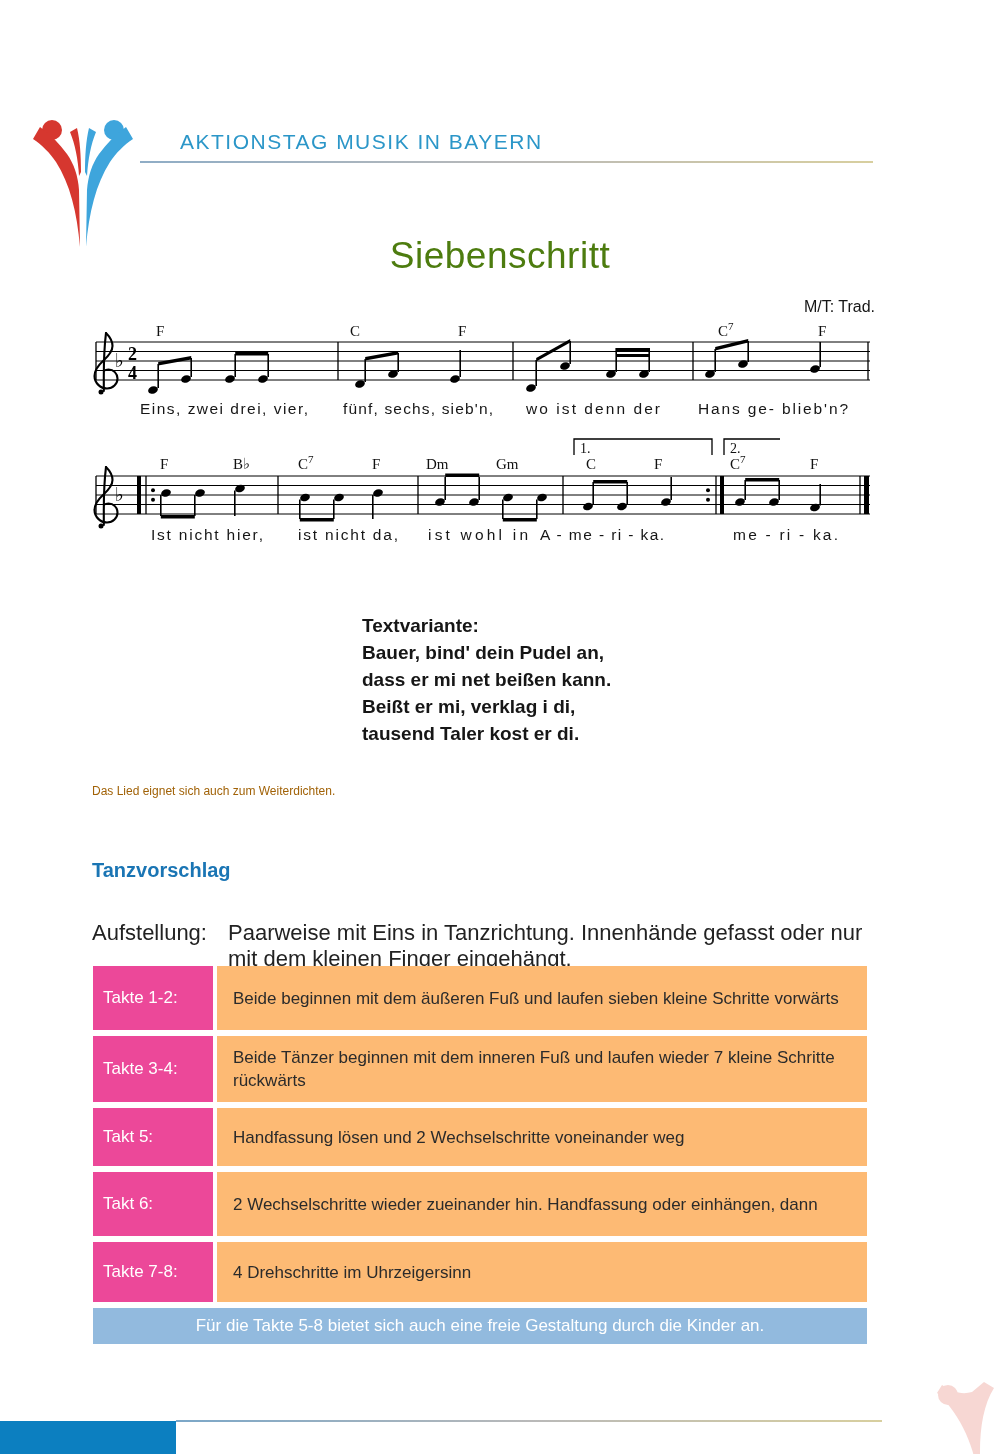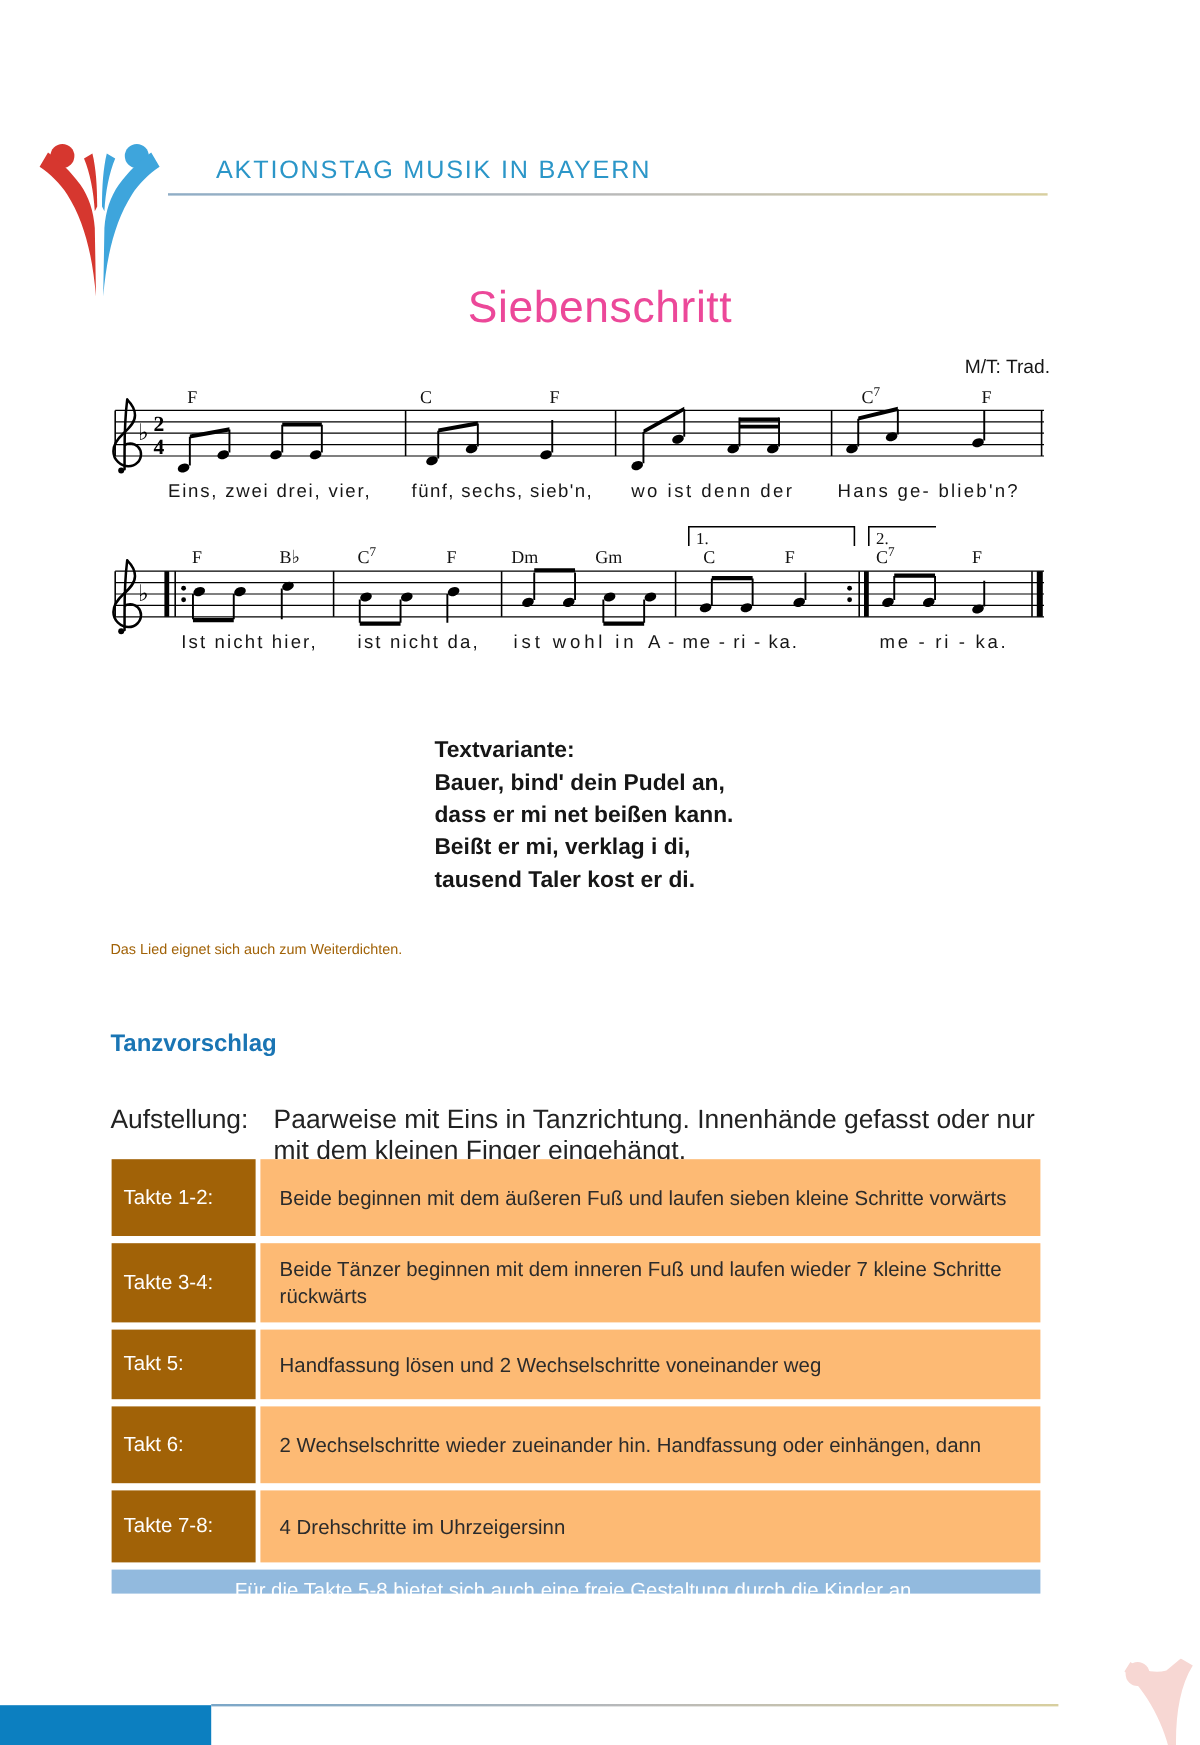--- a/index.html
+++ b/index.html
@@ -6,21 +6,21 @@
   #page{
     position:relative;width:1000px;height:1454px;overflow:hidden;background:#fff;
     font-family:"Liberation Sans","DejaVu Sans",sans-serif;color:#1c1c1c;margin-top:40px;
   }
   .abs{position:absolute;}
   
   .header-title{left:180px;top:90px;font-size:21px;letter-spacing:1.5px;color:#2b96c8;}
   .header-rule{left:140px;top:121px;width:733px;height:2px;
     background:linear-gradient(to right,#8fadc6,#b9b9b9,#d8cf9f);}
   
-  .song-title{left:0;right:0;top:195px;text-align:center;font-size:37px;color:#ec4899;letter-spacing:.5px;}
+  .song-title{left:0;right:0;top:195px;text-align:center;font-size:37px;color:#4d7c0f;letter-spacing:.5px;}
   .credit{right:125px;top:258px;font-size:16px;color:#161616;}
   
   .staffline{stroke:#000;stroke-width:1;}
   .barline{stroke:#000;stroke-width:1.3;}
   .stem{stroke:#000;stroke-width:1.6;}
   .beam{fill:#000;}
   .notehead{fill:#000;}
   .chord{font-family:"Liberation Serif","DejaVu Serif","DejaVu Sans",serif;font-size:15px;fill:#111;}
   .chord .sup{font-size:11px;}
   .flat{font-family:"DejaVu Sans",sans-serif;font-size:19px;fill:#000;}
@@ -32,27 +32,27 @@
   
   .textvariante{left:362px;top:572px;font-size:19px;font-weight:bold;line-height:27px;color:#161616;}
   .lied-note{left:92px;top:744px;font-size:12px;color:#a16207;}
   .dance-heading{left:92px;top:819px;font-size:20px;font-weight:bold;color:#1a75b4;}
   .setup{left:92px;top:880px;display:flex;font-size:22px;line-height:26px;color:#222;}
   .setup-label{width:136px;flex:0 0 136px;}
   .setup-text{width:660px;}
   
   .dance-table{left:93px;top:926px;width:774px;}
   .drow{display:flex;margin-bottom:6px;}
-  .dlabel{flex:0 0 120px;background:#a16207;color:#fff;display:flex;align-items:center;
+  .dlabel{flex:0 0 120px;background:#ec4899;color:#fff;display:flex;align-items:center;
           padding:6px 10px;font-size:17px;box-sizing:border-box;}
   .dtext{flex:1;background:#fdba74;color:#2b2b2b;display:flex;align-items:center;
          padding:6px 16px;margin-left:4px;font-size:17px;line-height:23px;box-sizing:border-box;}
   .r1{min-height:64px}.r2{min-height:66px}.r3{min-height:58px}.r4{min-height:64px}.r5{min-height:60px}
   .dfooter{background:#92bade;color:#fff;text-align:center;font-size:17px;
-           height:20px;line-height:36px;margin-top:0;}
+           height:36px;line-height:36px;margin-top:0;}
   
   .bottom-bar{left:0;top:1381px;width:176px;height:35px;background:#0c7fc0;}
   .bottom-rule{left:176px;top:1380px;width:706px;height:2px;
     background:linear-gradient(to right,#7ba7c8,#b9b9b9,#d8cf9f);}
 </style>
 </head>
 <body>
 
 <div id="page">
 

